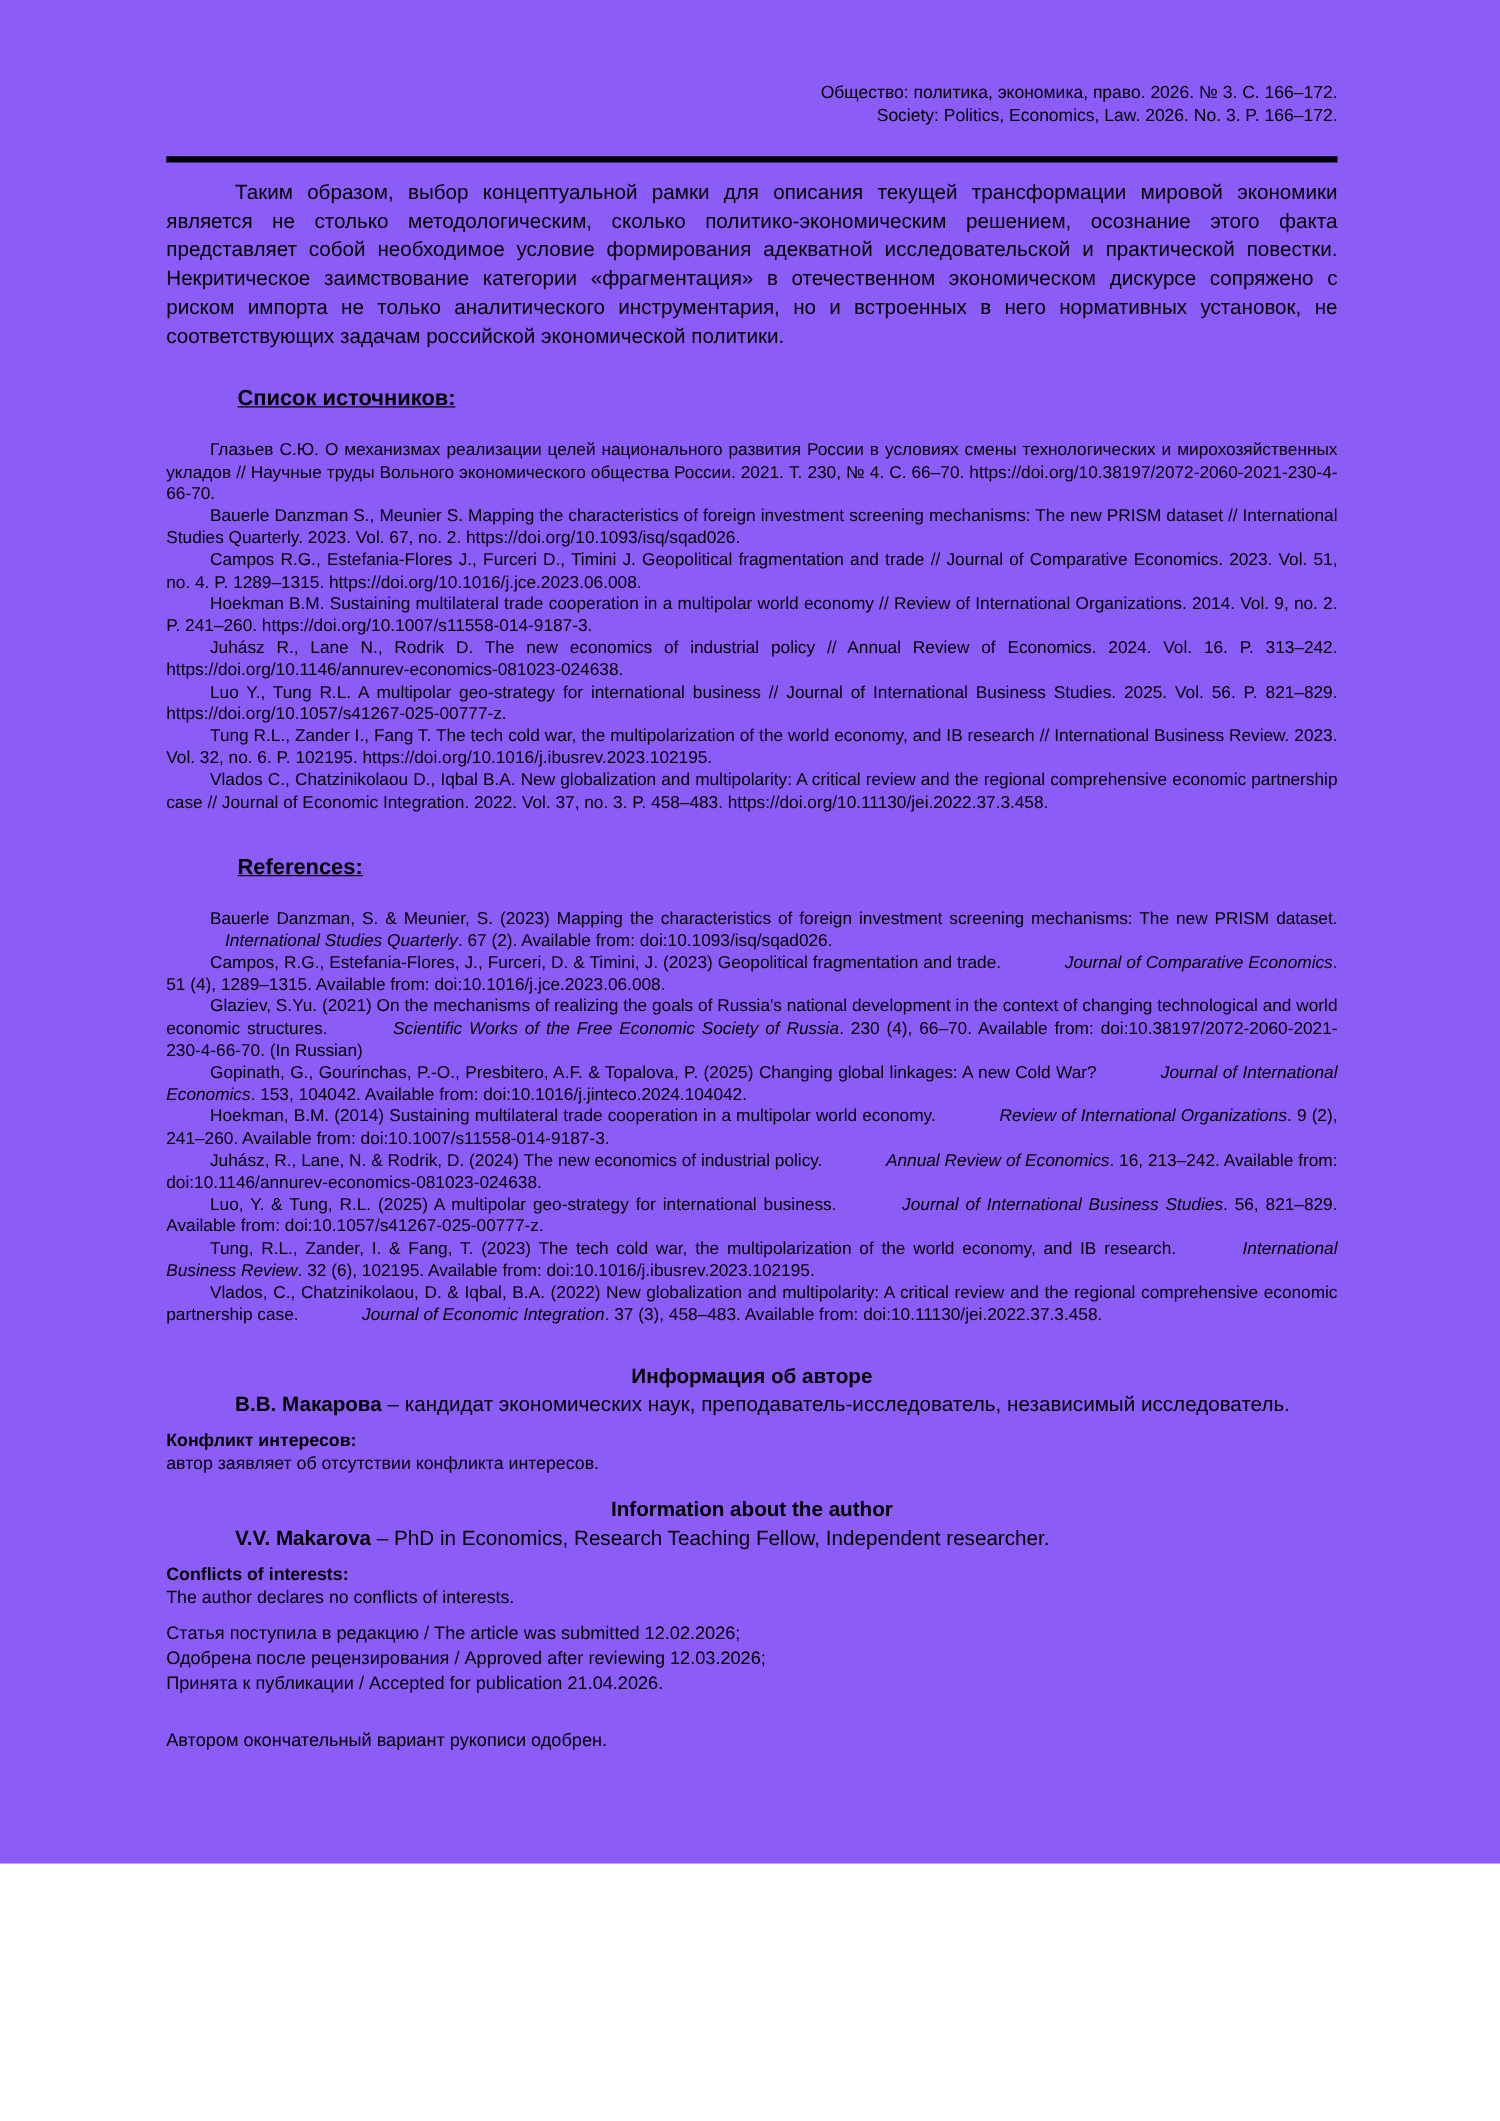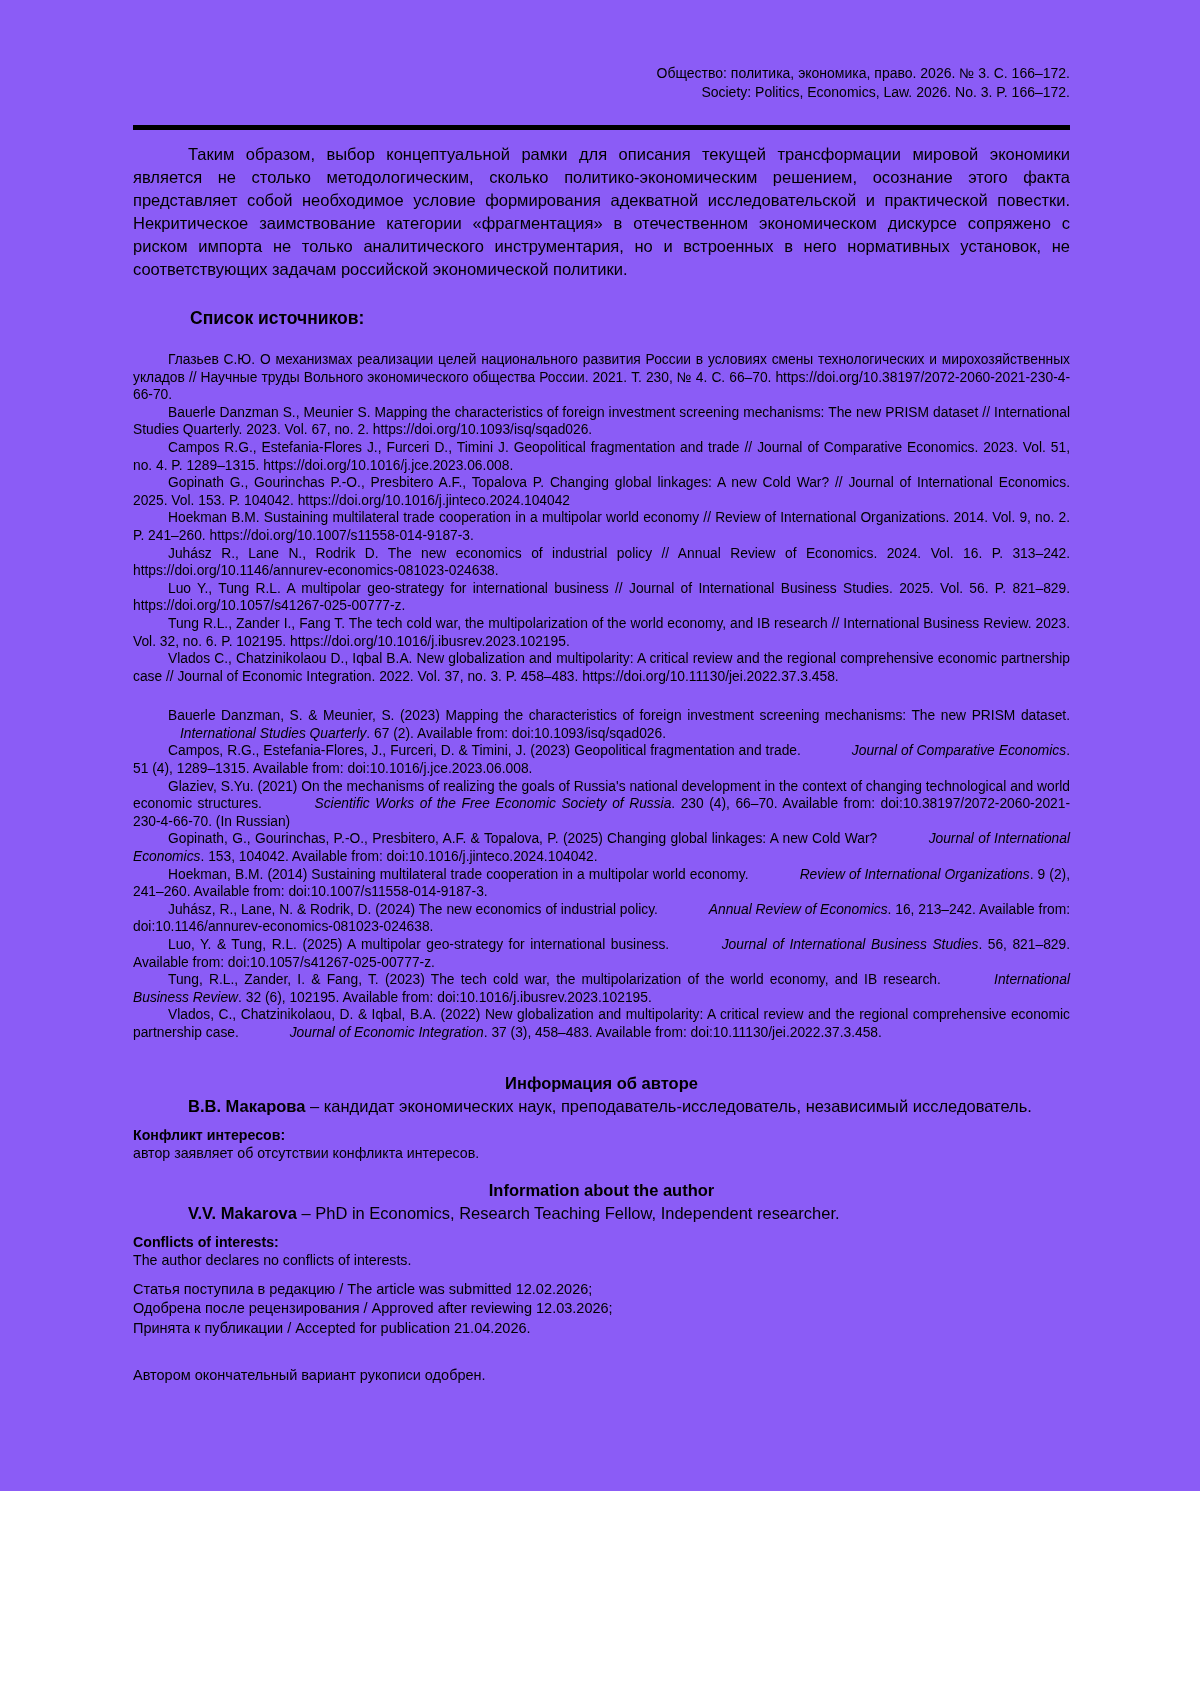--- a/index.html
+++ b/index.html
@@ -31,20 +31,21 @@
     font-size: 16.5px;
     line-height: 23px;
     text-align: justify;
     text-indent: 55px;
   }
   .sec-heading {
     margin-top: 27px;
     margin-left: 57px;
     font-size: 17.5px;
     font-weight: bold;
+    text-decoration: underline;
   }
   .ref-list { margin-top: 22px; }
   .ref {
     font-size: 13.8px;
     line-height: 17.6px;
     text-align: justify;
     text-indent: 35px;
   }
   .ref i { font-style: italic; margin-left: 47px; }
   .sec-heading.refs-en { margin-top: 33px; }
@@ -98,28 +99,28 @@
     <div class="rule"></div>
 
     <p class="body-par">Таким образом, выбор концептуальной рамки для описания текущей трансформации мировой экономики является не столько методологическим, сколько политико-экономическим решением, осознание этого факта представляет собой необходимое условие формирования адекватной исследовательской и практической повестки. Некритическое заимствование категории «фрагментация» в отечественном экономическом дискурсе сопряжено с риском импорта не только аналитического инструментария, но и встроенных в него нормативных установок, не соответствующих задачам российской экономической политики.</p>
 
     <h2 class="sec-heading">Список источников:</h2>
 
     <div class="ref-list">
       <p class="ref">Глазьев С.Ю. О механизмах реализации целей национального развития России в условиях смены технологических и мирохозяйственных укладов // Научные труды Вольного экономического общества России. 2021. Т. 230, № 4. С. 66–70. https://doi.org/10.38197/2072-2060-2021-230-4-66-70.</p>
       <p class="ref">Bauerle Danzman S., Meunier S. Mapping the characteristics of foreign investment screening mechanisms: The new PRISM dataset // International Studies Quarterly. 2023. Vol. 67, no. 2. https://doi.org/10.1093/isq/sqad026.</p>
       <p class="ref">Campos R.G., Estefania-Flores J., Furceri D., Timini J. Geopolitical fragmentation and trade // Journal of Comparative Economics. 2023. Vol. 51, no. 4. P. 1289–1315. https://doi.org/10.1016/j.jce.2023.06.008.</p>
-      <p class="ref">Gopinath G., Gourinchas P.-O., Presbitero A.F., Topalova P. Changing global linkages: A new Cold War? // Journal of International Economics. 2025. Vol. 153. P. 104042. https://doi.org/10.1016/j.jinteco.2024.104042</p>
       <p class="ref">Hoekman B.M. Sustaining multilateral trade cooperation in a multipolar world economy // Review of International Organizations. 2014. Vol. 9, no. 2. P. 241–260. https://doi.org/10.1007/s11558-014-9187-3.</p>
       <p class="ref">Juhász R., Lane N., Rodrik D. The new economics of industrial policy // Annual Review of Economics. 2024. Vol. 16. P. 313–242. https://doi.org/10.1146/annurev-economics-081023-024638.</p>
       <p class="ref">Luo Y., Tung R.L. A multipolar geo-strategy for international business // Journal of International Business Studies. 2025. Vol. 56. P. 821–829. https://doi.org/10.1057/s41267-025-00777-z.</p>
       <p class="ref">Tung R.L., Zander I., Fang T. The tech cold war, the multipolarization of the world economy, and IB research // International Business Review. 2023. Vol. 32, no. 6. P. 102195. https://doi.org/10.1016/j.ibusrev.2023.102195.</p>
       <p class="ref">Vlados C., Chatzinikolaou D., Iqbal B.A. New globalization and multipolarity: A critical review and the regional comprehensive economic partnership case // Journal of Economic Integration. 2022. Vol. 37, no. 3. P. 458–483. https://doi.org/10.11130/jei.2022.37.3.458.</p>
     </div>
 
+    <h2 class="sec-heading refs-en">References:</h2>
 
     <div class="ref-list">
       <p class="ref"><span>Bauerle Danzman, S. &amp; Meunier, S. (2023) Mapping the characteristics of foreign investment screening mechanisms: The new PRISM dataset. </span><i>International Studies Quarterly</i><span>. 67 (2). Available from: doi:10.1093/isq/sqad026.</span></p>
       <p class="ref"><span>Campos, R.G., Estefania-Flores, J., Furceri, D. &amp; Timini, J. (2023) Geopolitical fragmentation and trade. </span><i>Journal of Comparative Economics</i><span>. 51 (4), 1289–1315. Available from: doi:10.1016/j.jce.2023.06.008.</span></p>
       <p class="ref"><span>Glaziev, S.Yu. (2021) On the mechanisms of realizing the goals of Russia's national development in the context of changing technological and world economic structures. </span><i>Scientific Works of the Free Economic Society of Russia</i><span>. 230 (4), 66–70. Available from: doi:10.38197/2072-2060-2021-230-4-66-70. (In Russian)</span></p>
       <p class="ref"><span>Gopinath, G., Gourinchas, P.-O., Presbitero, A.F. &amp; Topalova, P. (2025) Changing global linkages: A new Cold War? </span><i>Journal of International Economics</i><span>. 153, 104042. Available from: doi:10.1016/j.jinteco.2024.104042.</span></p>
       <p class="ref"><span>Hoekman, B.M. (2014) Sustaining multilateral trade cooperation in a multipolar world economy. </span><i>Review of International Organizations</i><span>. 9 (2), 241–260. Available from: doi:10.1007/s11558-014-9187-3.</span></p>
       <p class="ref"><span>Juhász, R., Lane, N. &amp; Rodrik, D. (2024) The new economics of industrial policy. </span><i>Annual Review of Economics</i><span>. 16, 213–242. Available from: doi:10.1146/annurev-economics-081023-024638.</span></p>
       <p class="ref"><span>Luo, Y. &amp; Tung, R.L. (2025) A multipolar geo-strategy for international business. </span><i>Journal of International Business Studies</i><span>. 56, 821–829. Available from: doi:10.1057/s41267-025-00777-z.</span></p>
       <p class="ref"><span>Tung, R.L., Zander, I. &amp; Fang, T. (2023) The tech cold war, the multipolarization of the world economy, and IB research. </span><i>International Business Review</i><span>. 32 (6), 102195. Available from: doi:10.1016/j.ibusrev.2023.102195.</span></p>

